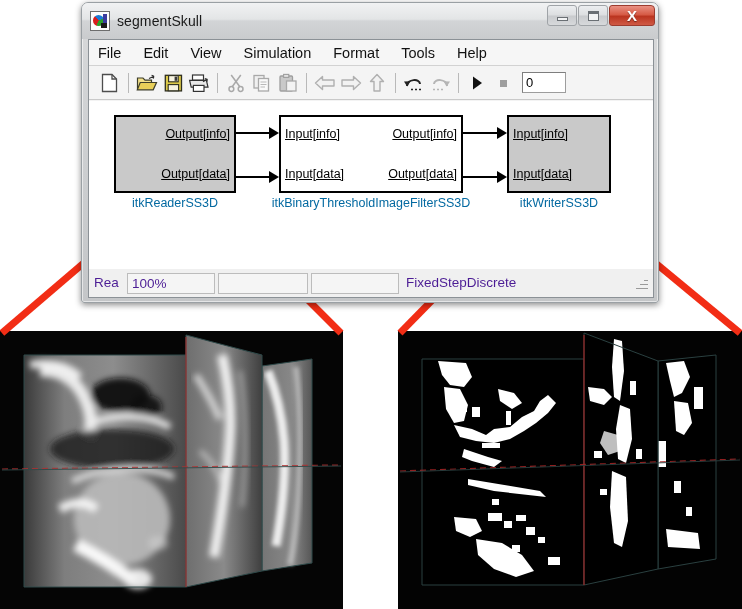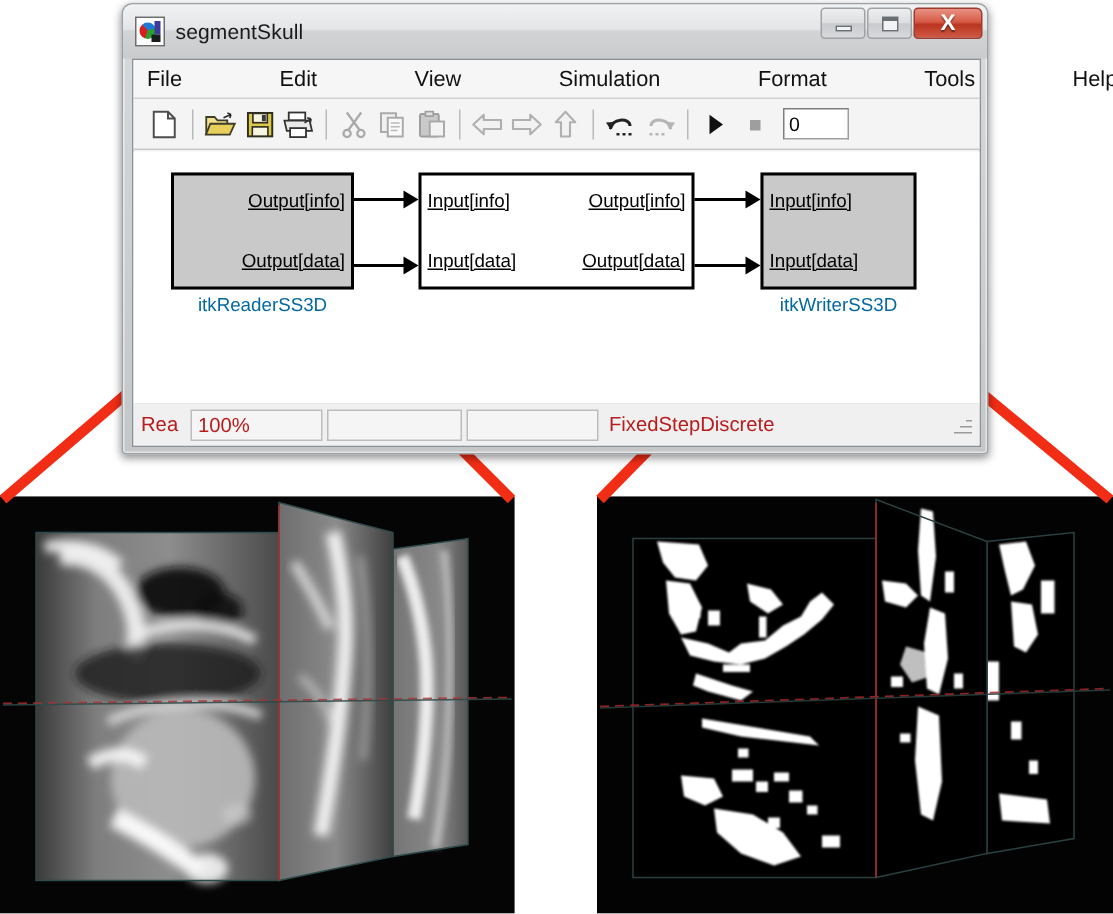--- a/index.html
+++ b/index.html
@@ -152,21 +152,20 @@
 
   
   #menubar {
     height: 26px;
     background: #f6f6f6;
     border-bottom: 1px solid #d2d2d2;
     display: flex;
     align-items: center;
     padding-left: 9px;
     box-sizing: border-box;
-    gap: 43px;
   }
   .menu-item {
     font-size: 14.5px;
     color: #111111;
     margin-right: 22px;
     white-space: nowrap;
     cursor: default;
   }
   .menu-item:last-child { margin-right: 0; }
 
@@ -265,21 +264,21 @@
     display: flex;
     align-items: center;
     box-sizing: border-box;
     padding: 3px 2px;
   }
   .sb-cell {
     height: 21px;
     border: 1px solid #bcbcbc;
     background: #f5f5f5;
     font-size: 13.5px;
-    color: #b91c1c;
+    color: #4c1d95;
     line-height: 19px;
     padding-left: 4px;
     box-sizing: border-box;
     margin-right: 3px;
     overflow: hidden;
     white-space: nowrap;
     font-family: "Liberation Sans", sans-serif;
   }
   #sb-ready   { width: 33px; border: none; background: transparent; padding-left: 3px; }
   #sb-zoom    { width: 88px; }
@@ -481,20 +480,21 @@
           <div class="port" style="right:4px; bottom:10px;">Output[data]</div>
         </div>
         <div class="blk-label" style="left:25px; top:95px; width:122px;">itkReaderSS3D</div>
 
         <div class="blk white" style="left:190px; top:14px; width:184px; height:78px;">
           <div class="port" style="left:4px; top:10px;">Input[info]</div>
           <div class="port" style="left:4px; bottom:10px;">Input[data]</div>
           <div class="port" style="right:4px; top:10px;">Output[info]</div>
           <div class="port" style="right:4px; bottom:10px;">Output[data]</div>
         </div>
+        <div class="blk-label" style="left:155px; top:95px; width:254px;">itkBinaryThresholdImageFilterSS3D</div>
 
         <div class="blk gray" style="left:418px; top:14px; width:104px; height:78px;">
           <div class="port" style="left:4px; top:10px;">Input[info]</div>
           <div class="port" style="left:4px; bottom:10px;">Input[data]</div>
         </div>
         <div class="blk-label" style="left:410px; top:95px; width:120px;">itkWriterSS3D</div>
 
         <div class="wire" style="left:147px; top:31px; width:35px;"></div>
         <div class="arrowhead" style="left:180px; top:26px;"></div>
         <div class="wire" style="left:147px; top:75px; width:35px;"></div>

